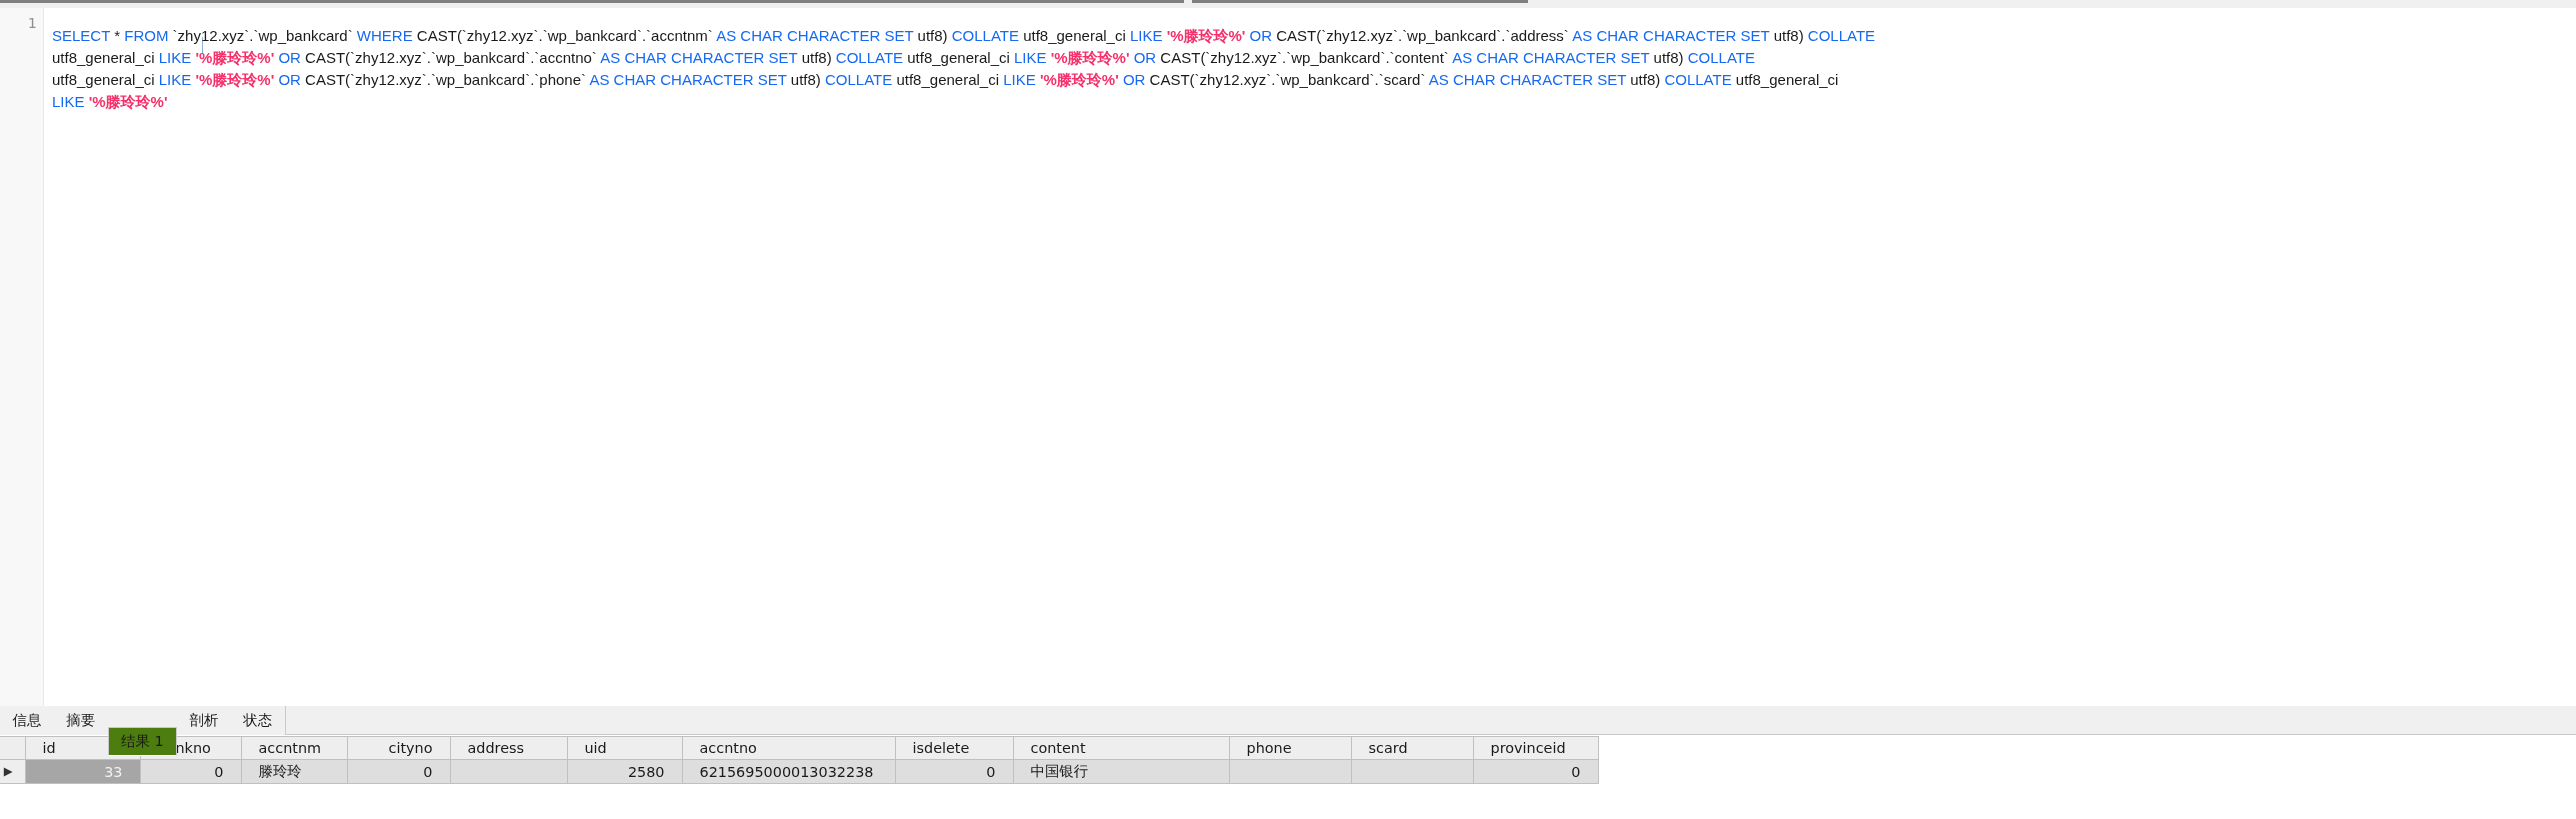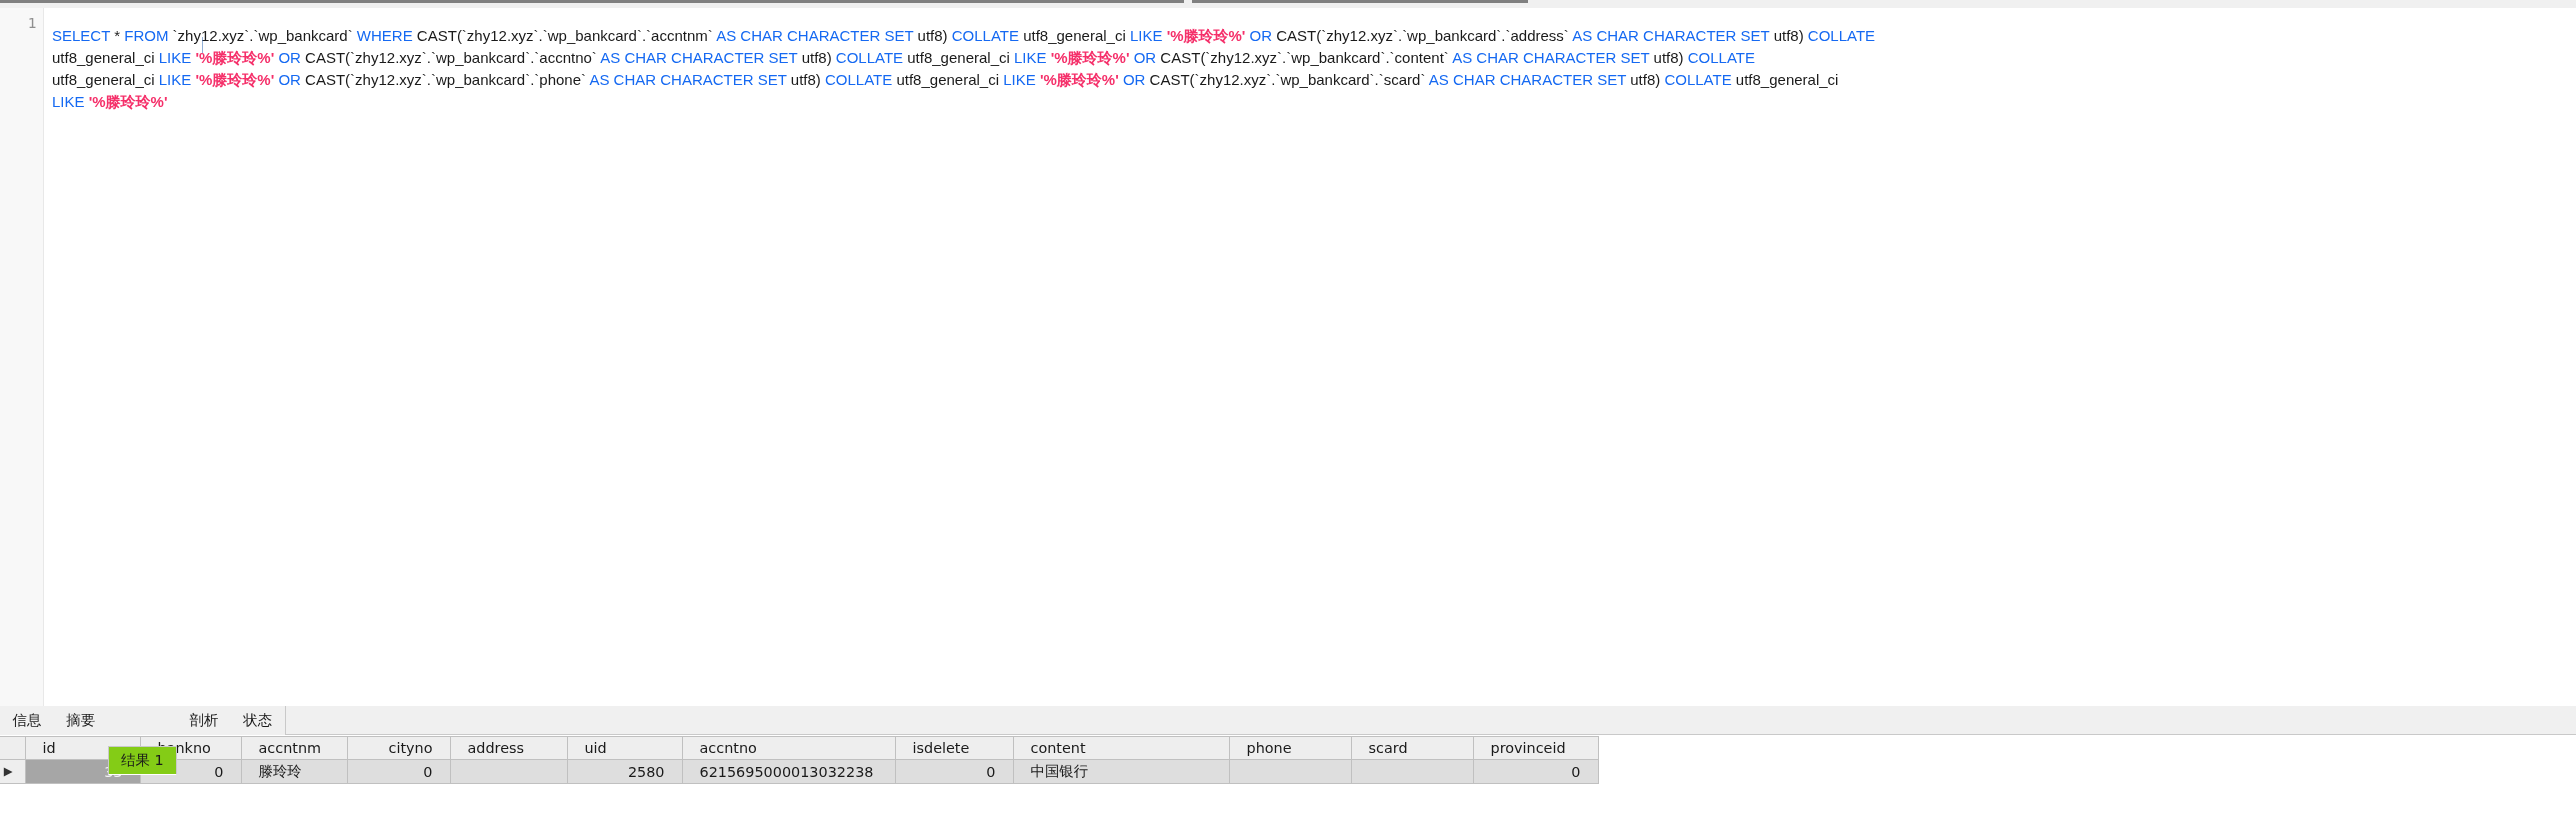--- a/index.html
+++ b/index.html
@@ -105,38 +105,38 @@
     height: 29px;
     border-bottom: 1px solid #c9c9c9;
     background: #f0f0f0;
     box-sizing: border-box;
   }
   #result-tabs .tabs-inner {
     position: absolute;
     left: 0; top: 0;
     height: 29px;
     display: flex;
-    align-items: flex-start;
+    align-items: center;
     background: #f0f0f0;
     border-right: 1px solid #c9c9c9;
   }
   .rtab {
     display: flex;
     align-items: center;
     padding: 0 12.5px;
     font-size: 14.4px;
     color: #1a1a1a;
     cursor: default;
     background: #f0f0f0;
     height: 29px;
     box-sizing: border-box;
     white-space: nowrap;
   }
   .rtab.active {
-    background: #84cc16;
+    background: #4d7c0f;
     border-left: 1px solid #c9c9c9;
     border-right: 1px solid #c9c9c9;
     border-top: 1px solid #c9c9c9;
     border-bottom: 1px solid #ffffff;
     margin-bottom: -1px;
     position: relative;
     z-index: 3;
     margin-top: 40px;
   }
 

